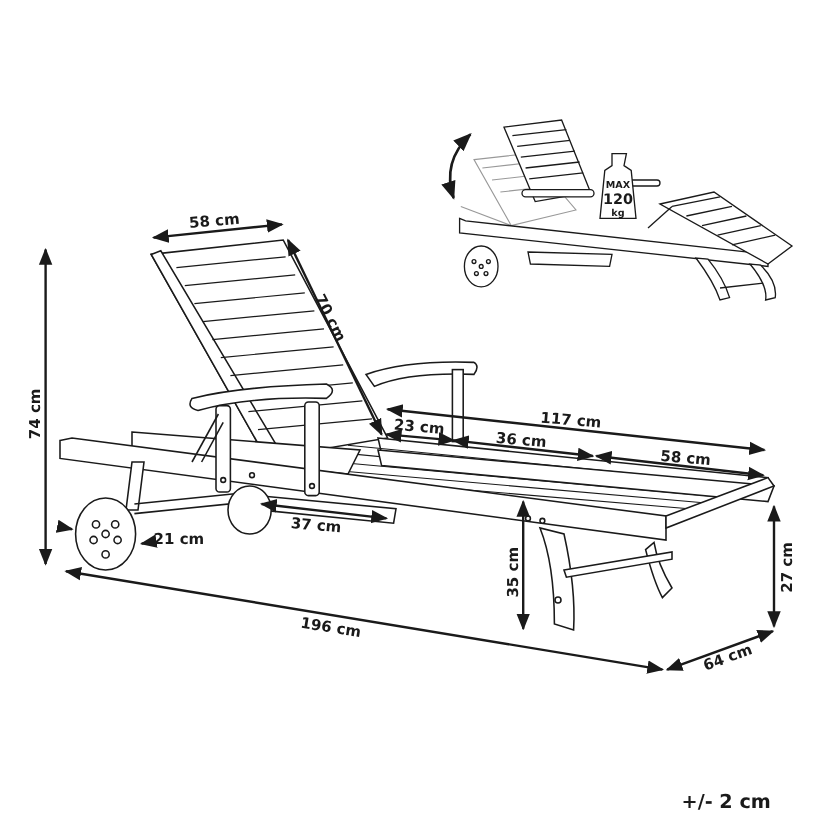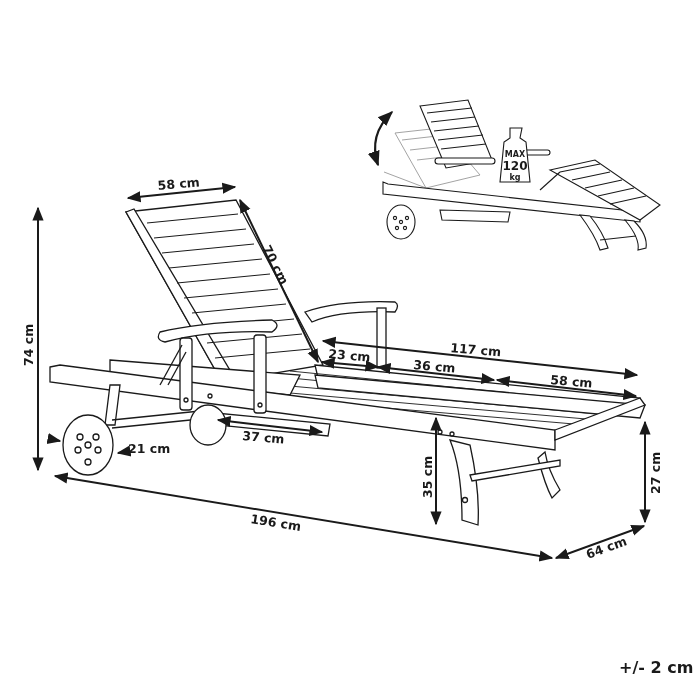--- a/index.html
+++ b/index.html
@@ -1,19 +1,19 @@
 <!DOCTYPE html>
 <html><head>
 <meta charset="utf-8">
 <style>
   html, body { margin: 0; padding: 0; background: #ffffff; }
   body { width: 700px; height: 700px; overflow: hidden; position: relative; font-family: "DejaVu Sans", sans-serif; }
   #stage { position: absolute; left: 0; top: 0; width: 700px; height: 700px; }
   .dim-label { font-family: "DejaVu Sans", sans-serif; font-weight: bold; font-size: 12.5px; fill: #1a1a1a; }
-  .tol { position: absolute; left: 619px; top: 658px; font-family: "DejaVu Sans", sans-serif; font-weight: bold; font-size: 16px; color: #1a1a1a; }
+  .tol { position: absolute; left: 568px; top: 658px; font-family: "DejaVu Sans", sans-serif; font-weight: bold; font-size: 16px; color: #1a1a1a; }
   .maxw { font-family: "DejaVu Sans", sans-serif; font-weight: bold; fill: #1a1a1a; }
 </style>
 </head>
 <body>
 
 <svg id="stage" viewBox="0 0 700 700" xmlns="http://www.w3.org/2000/svg">
   <defs>
     <marker id="ah" viewBox="0 0 10 10" refX="9" refY="5" markerWidth="7" markerHeight="7" orient="auto-start-reverse">
       <path d="M0,1 L10,5 L0,9 z" fill="#1a1a1a"></path>
     </marker>

